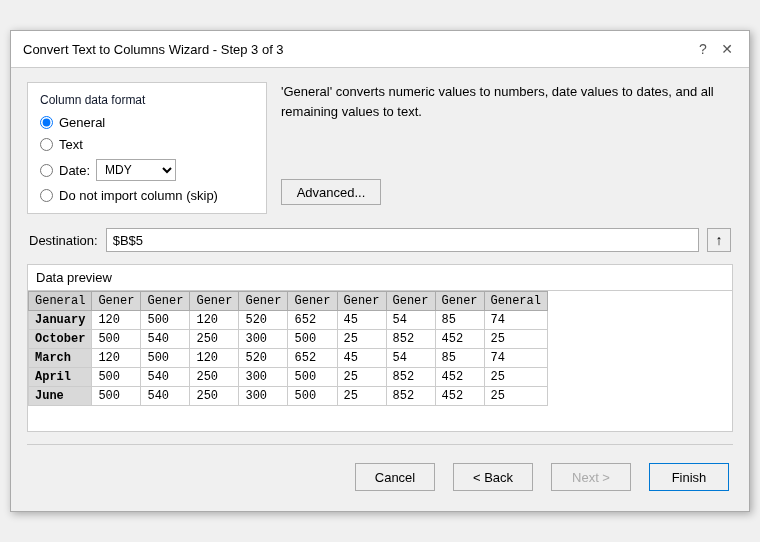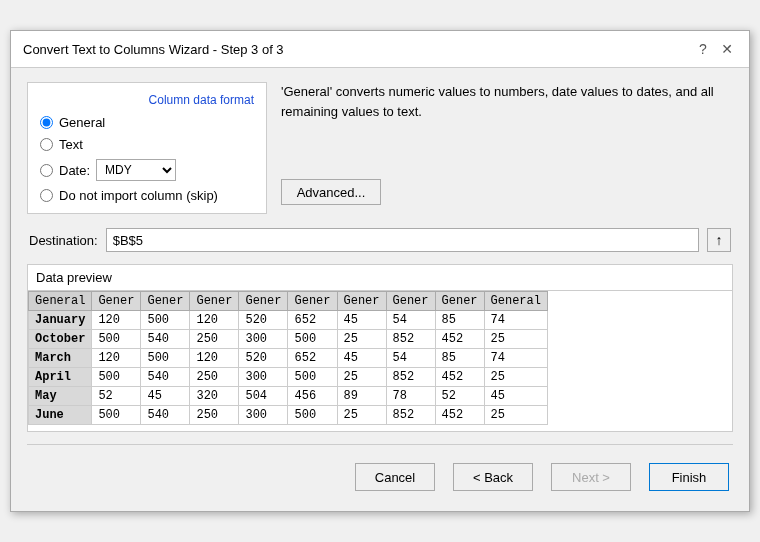--- a/index.html
+++ b/index.html
@@ -69,22 +69,21 @@
     }
     .left-panel {
       width: 240px;
       border: 1px solid #ccc;
       background: #fff;
       padding: 10px 12px;
     }
     .panel-title {
       font-size: 12px;
       margin-bottom: 8px;
-      color: #1d4ed8;
-      text-align: right;
+      color: #0f172a;
     }
     .radio-group {
       display: flex;
       flex-direction: column;
       gap: 7px;
     }
     .radio-item {
       display: flex;
       align-items: center;
       gap: 6px;
@@ -359,32 +358,20 @@
                 <td>540</td>
                 <td>250</td>
                 <td>300</td>
                 <td>500</td>
                 <td>25</td>
                 <td>852</td>
                 <td>452</td>
                 <td>25</td>
               </tr>
               <tr>
-                <td>May</td>
-                <td>52</td>
-                <td>45</td>
-                <td>320</td>
-                <td>504</td>
-                <td>456</td>
-                <td>89</td>
-                <td>78</td>
-                <td>52</td>
-                <td>45</td>
-              </tr>
-              <tr>
                 <td>June</td>
                 <td>500</td>
                 <td>540</td>
                 <td>250</td>
                 <td>300</td>
                 <td>500</td>
                 <td>25</td>
                 <td>852</td>
                 <td>452</td>
                 <td>25</td>

